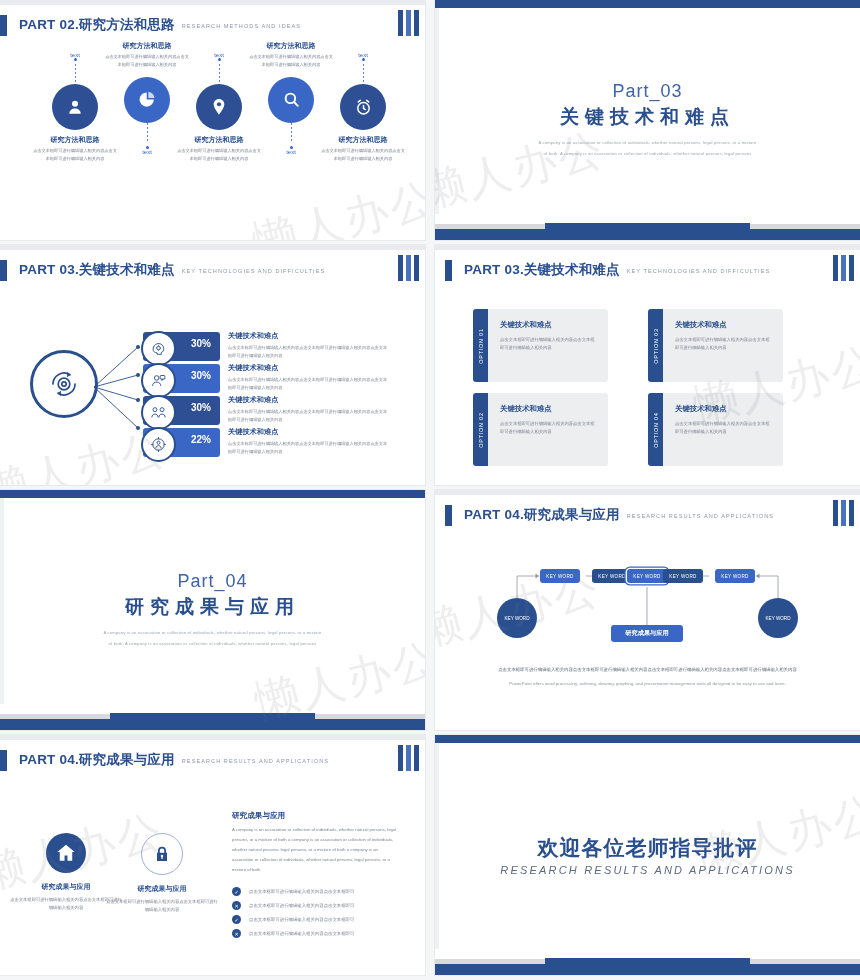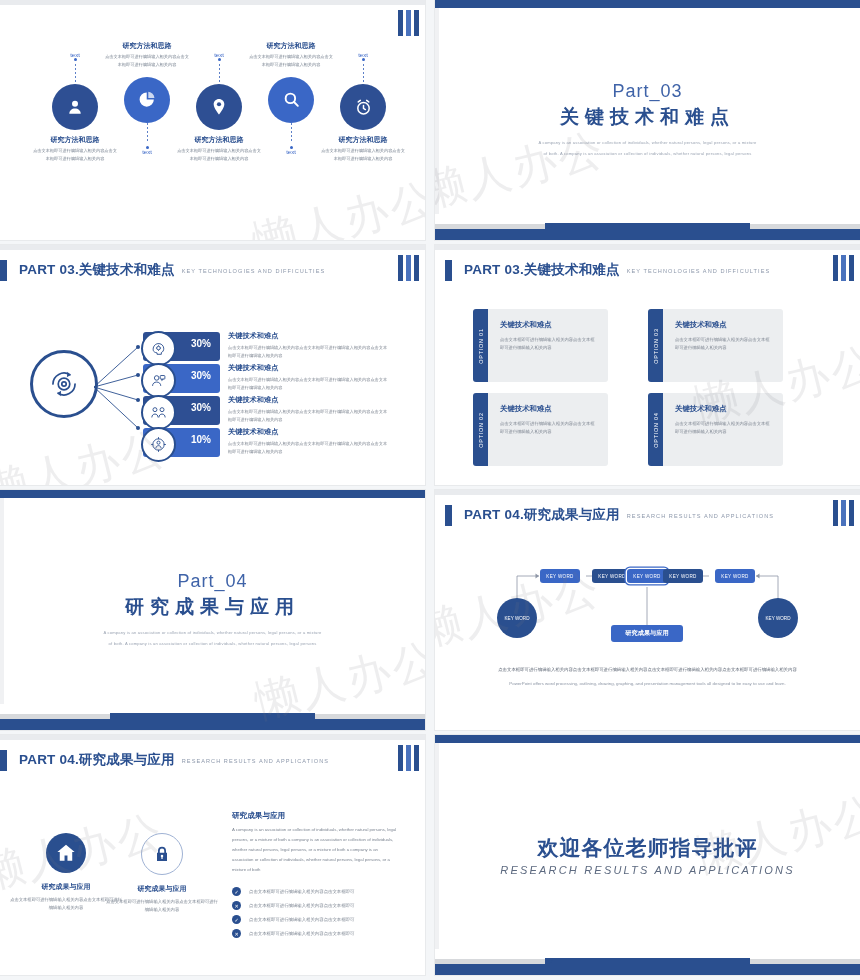--- a/index.html
+++ b/index.html
@@ -130,20 +130,25 @@
   .th-en{font-size:11px;color:#5d6a80;font-style:italic;letter-spacing:2.2px;margin-top:2px;}
   svg{display:block;}
 </style>
 </head>
 <body>
 
 <div class="grid">
 
   <div class="slide">
     <div class="topline"></div>
+    <div class="hdr">
+      <div class="tick"></div>
+      <div class="cn">PART 02.研究方法和思路</div>
+      <div class="en">RESEARCH METHODS AND IDEAS</div>
+    </div>
     <div class="barsR">
       <div class="bar"></div>
       <div class="bar lt"></div>
       <div class="bar"></div>
     </div>
 
     <div class="tl">
 
       <div class="tl-col" style="left:32px;top:8px;">
         <div class="tl-text">text</div>
@@ -331,21 +336,21 @@
     <div class="rowbar" style="top:183px;">
       <div class="pill" style="background:#3a67c6;"></div>
       <div class="ic">
         <svg width="17" height="17" viewBox="0 0 24 24" fill="none" stroke="#2a4f8f" stroke-width="1.3">
           <circle cx="12" cy="12" r="8"></circle>
             <circle cx="12" cy="9.4" r="2.2"></circle>
           <path d="M8.4 17.4c0-2.4 1.6-3.8 3.6-3.8s3.6 1.4 3.6 3.8"></path>
             <path d="M12 1.6v3M12 19.4v3M1.6 12h3M19.4 12h3"></path>
         </svg>
       </div>
-      <div class="pc">10%</div>
+      <div class="pc">22%</div>
     </div>
     <div class="rtxt" style="top:182px;">
       <h4>关键技术和难点</h4>
       <p>点击文本框即可进行编辑输入相关内容点击文本框即可进行编辑输入相关内容点击文本框即可进行编辑输入相关内容</p>
     </div>
     <div class="wm" style="left:-18px;bottom:-14px;transform:rotate(-14deg);">懒人办公</div>
   </div>
 
   <div class="slide">
     <div class="topline"></div>

